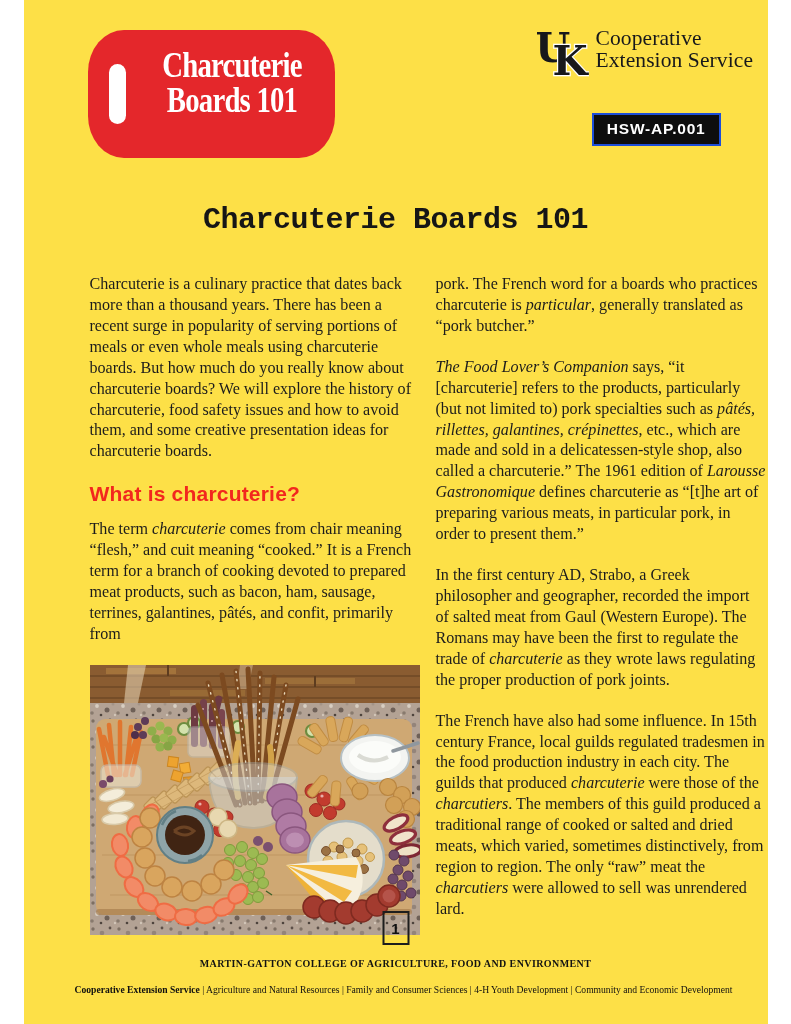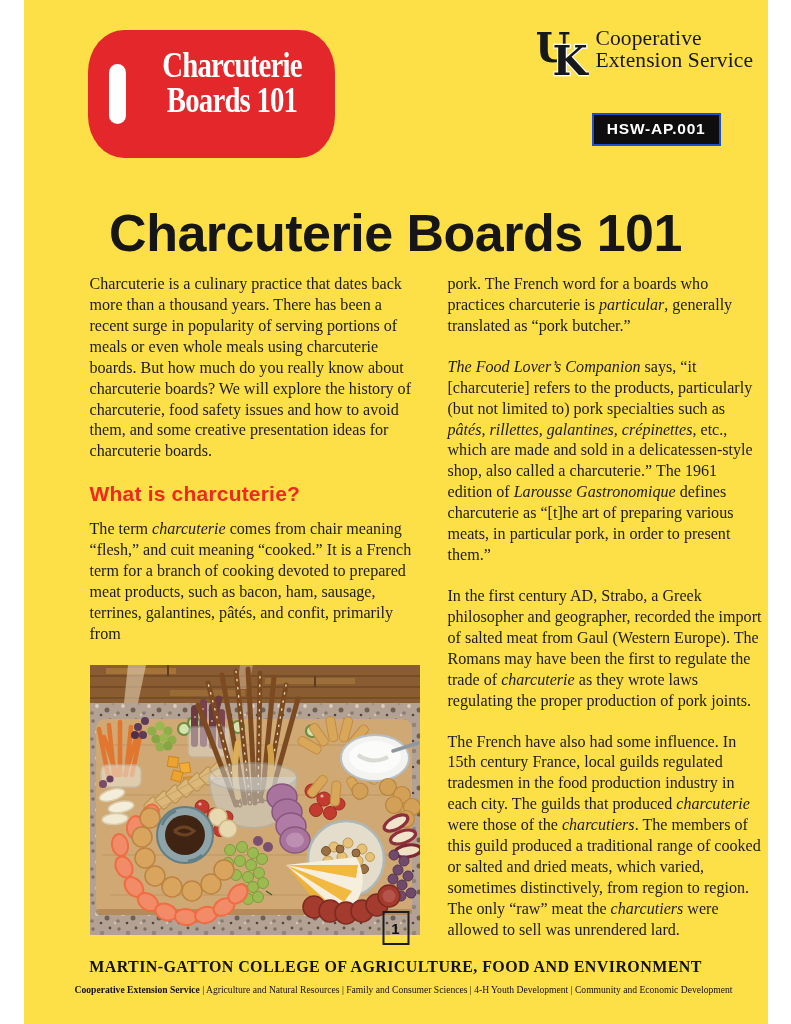--- a/index.html
+++ b/index.html
@@ -55,30 +55,30 @@
     border: 2px solid #1d4ed8;
     font-family: "Liberation Sans", sans-serif;
     font-weight: bold; font-size: 15.5px;
     letter-spacing: 0.8px;
     padding: 5px 13px 6px;
   }
   
   h1.title {
     position: absolute; top: 203px; left: 0; width: 100%;
     text-align: center;
-    font-family: Liberation Sans, sans-serif;
-    font-weight: bold; font-size: 52px;
+    font-family: Liberation Mono, monospace;
+    font-weight: bold; font-size: 30px;
     letter-spacing: -0.5px;
     color: #161616;
   }
   
   .cols {
     position: absolute; top: 274px; left: 66px;
     width: 676px;
-    display: flex; gap: 28px;
+    display: flex; gap: 16px;
     align-items: flex-start;
   }
   .col { width: 330px; }
   .col p {
     font-size: 16.1px; line-height: 1.3;
     margin-bottom: 20px;
     color: #1c1c1c;
     text-align: left;
   }
   h2.red {
@@ -105,21 +105,21 @@
     display: flex; align-items: center; justify-content: center;
     font-family: "Liberation Sans", sans-serif;
     font-weight: bold; font-size: 15px;
     padding: 0 7px;
     color: #111;
   }
   .college {
     position: absolute; top: 958px; left: 0; width: 100%;
     text-align: center;
     font-family: "Liberation Serif", serif;
-    font-weight: bold; font-size: 16px;
+    font-weight: bold; font-size: 10px;
     letter-spacing: 0.4px;
     color: #121212;
   }
   .departments {
     position: absolute; top: 984px; left: 8px; width: 100%;
     text-align: center;
     font-family: "Liberation Serif", serif;
     font-size: 9.6px;
     color: #101010;
   }

